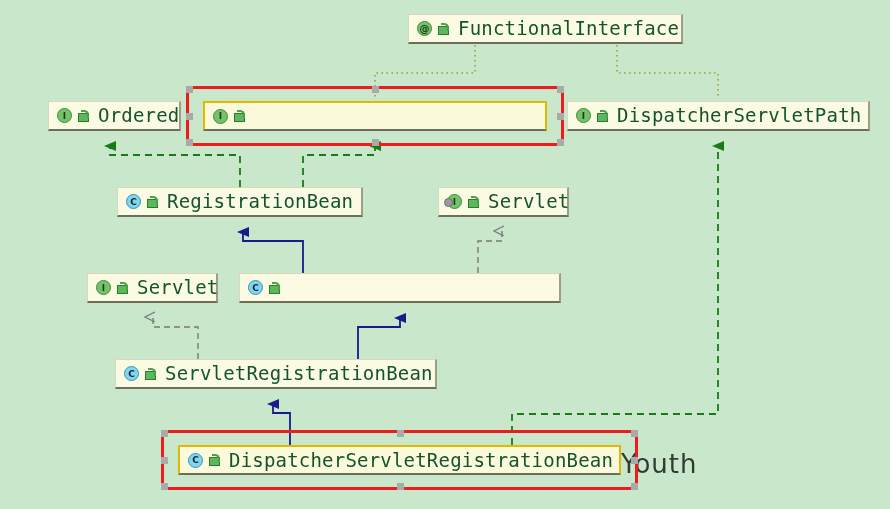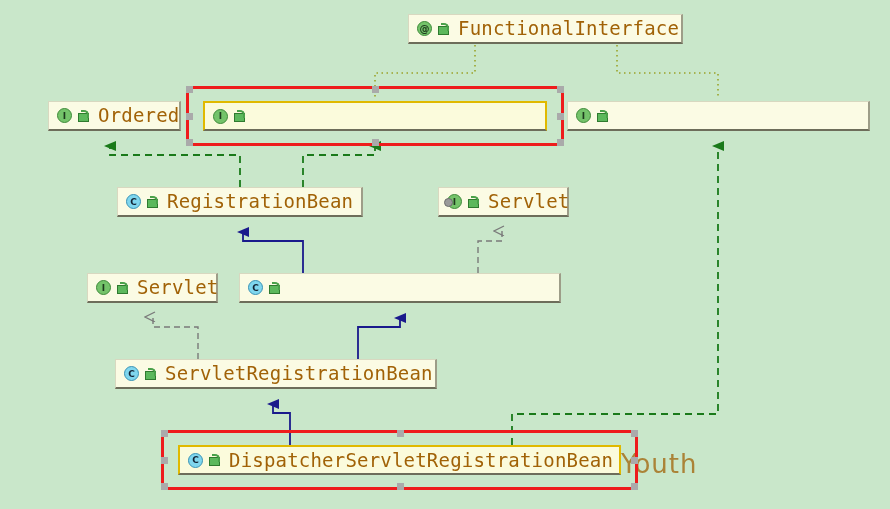--- a/index.html
+++ b/index.html
@@ -25,21 +25,21 @@
     position: absolute;
     left: 0; top: 0;
     width: 890px; height: 509px;
     pointer-events: none;
   }
 
   .watermark {
     position: absolute;
     font-family: "DejaVu Sans", "Liberation Sans", sans-serif;
     font-size: 26px;
-    color: #a16207;
+    color: #000000;
     opacity: .75;
     white-space: nowrap;
     letter-spacing: 1px;
     z-index: 1;
     text-align: center;
   }
 
   
   .node {
     position: absolute;
@@ -50,21 +50,21 @@
     padding: 0 10px 0 7px;
     background: #fbfbe4;
     border: 1px solid #d8d8c0;
     border-bottom: 2px solid #6d6d5a;
     border-right: 2px solid #9d9d88;
     white-space: nowrap;
   }
   .node .label {
     font-family: "DejaVu Sans Mono", "Liberation Mono", monospace;
     font-size: 19px;
-    color: #a16207;
+    color: #14532d;
     line-height: 1;
     padding-left: 9px;
     letter-spacing: .2px;
   }
 
   
   .ic {
     position: relative;
     width: 17px; height: 17px;
     flex: 0 0 17px;
@@ -229,20 +229,21 @@
         <span class="ic ic-interface">
           <span class="ic-circle">I</span>
         </span>
         <span class="vis"></span>
       </div>
       <div class="node" style="left: 567px; top: 101px; width: 303px;">
         <span class="ic ic-interface">
           <span class="ic-circle">I</span>
         </span>
         <span class="vis"></span>
+        <span class="label">DispatcherServletPath</span>
       </div>
       <div class="node" style="left: 117px; top: 187px; width: 246px;">
         <span class="ic ic-class">
           <span class="ic-circle">C</span>
         </span>
         <span class="vis"></span>
         <span class="label">RegistrationBean</span>
       </div>
       <div class="node" style="left: 438px; top: 187px; width: 131px;">
         <span class="ic ic-interface ic-inner">

